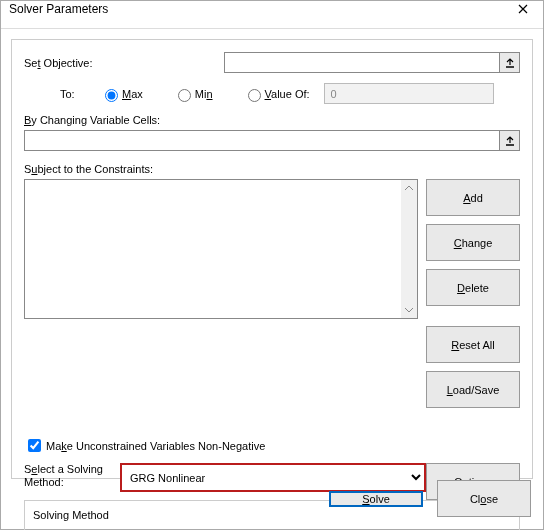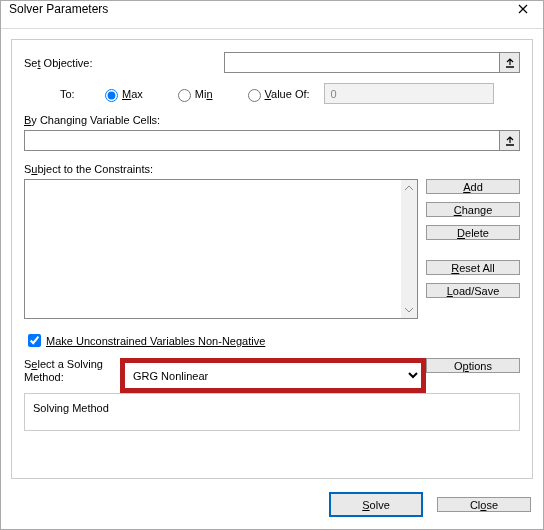--- a/index.html
+++ b/index.html
@@ -23,34 +23,34 @@
   .val-input { width:170px; height:21px; border:1px solid #bbb; background:#f2f2f2; color:#888; padding:2px 6px; margin-left:4px; }
   .section-label { margin-bottom:4px; display:block; }
   .constraints-area { display:flex; gap:8px; }
   .constraints-list { flex:1; height:140px; border:1px solid #888; background:#fff; position:relative; }
   .constraints-list .scrollbar { position:absolute; right:0; top:0; bottom:0; width:16px; background:#f0f0f0; }
   .constraints-list .scroll-up, .constraints-list .scroll-down { position:absolute; right:0; width:16px; height:16px; background:#f0f0f0; display:flex; align-items:center; justify-content:center; }
   .constraints-list .scroll-up { top:0; }
   .constraints-list .scroll-down { bottom:0; }
   .side-buttons { width:94px; display:flex; flex-direction:column; gap:8px; }
   .side-buttons .spacer { height:4px; }
-  .btn { height:15px; border:1px solid #999; background:#e9e9e9; display:flex; align-items:center; justify-content:center; cursor:default; padding:0 6px; }
-  .check-row { display:flex; align-items:center; margin-top:12px; margin-bottom:8px;text-decoration:underline; }
+  .btn { height:37px; border:1px solid #999; background:#e9e9e9; display:flex; align-items:center; justify-content:center; cursor:default; padding:0 6px; }
+  .check-row { display:flex; align-items:center; margin-top:28px; margin-bottom:8px; }
   .check-row input { margin-right:5px; }
   .method-row { display:flex; }
   .method-label { width:96px; line-height:1.2; }
   .select-wrap { flex:1; display:flex; }
-  .select-wrap select { flex:1; height:35px; border:5px solid #b91c1c; background:#fff; padding:0 4px; }
+  .select-wrap select { flex:1; height:29px; border:2px solid #b91c1c; background:#fff; padding:0 4px; }
   .desc-box { margin-top:0; border:1px solid #ccc; padding:8px 8px 10px 8px; }
   .desc-box .desc-title { margin-bottom:6px; display:block; }
   .desc-box .desc-text { line-height:1.35; }
   .bottom-row { position:absolute; left:12px; right:12px; bottom:12px; display:flex; align-items:center; }
   .bottom-row .btn { width:94px; }
   .bottom-row .spacer-flex { flex:1; }
-  .btn.primary { border:2px solid #0067c0; background:#e9e9e9; height:25px; }
+  .btn.primary { border:2px solid #0067c0; background:#e9e9e9; height:16px; }
   u { text-decoration: underline; }
 </style>
 </head>
 <body>
 
 <div class="dialog">
 
   <div class="titlebar">
     <span class="title">Solver Parameters</span>
     <div class="close">

